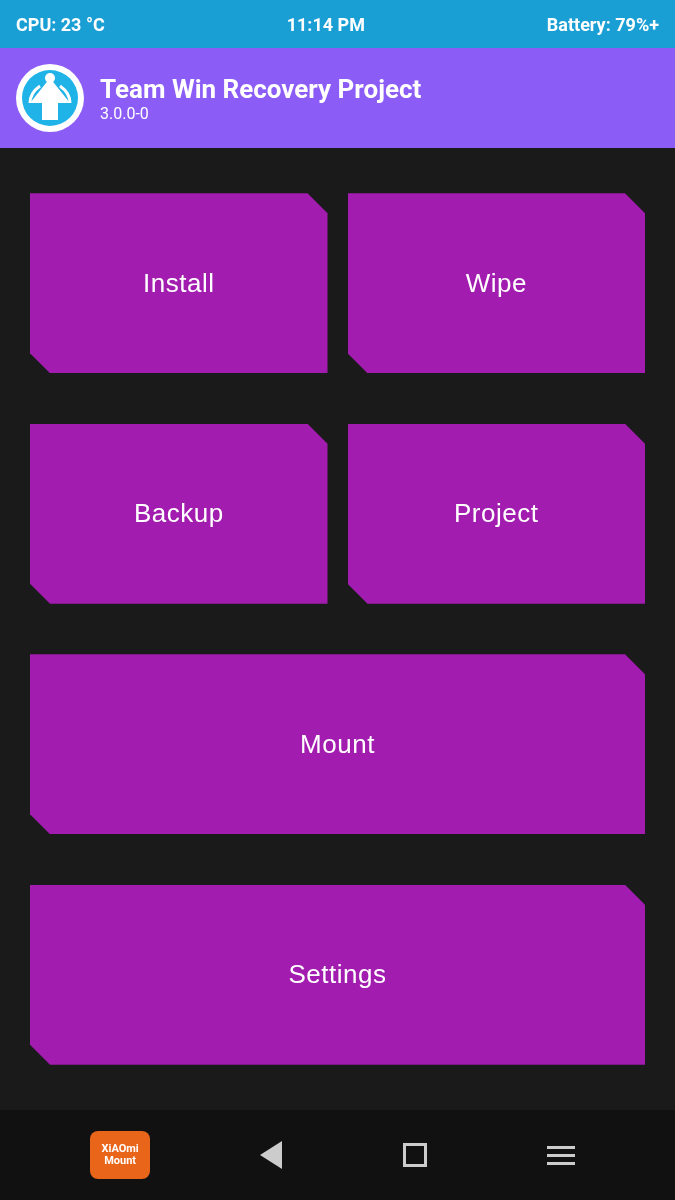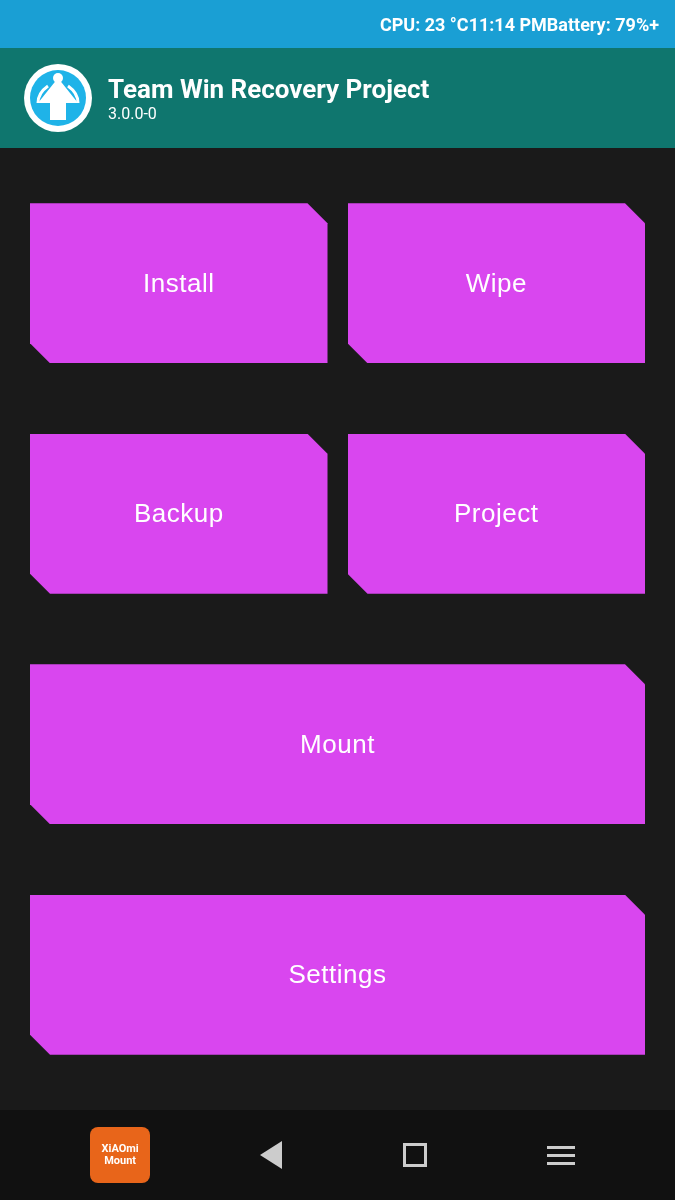--- a/index.html
+++ b/index.html
@@ -15,38 +15,38 @@
       font-family: 'Roboto', Arial, sans-serif;
       overflow: hidden;
       display: flex;
       flex-direction: column;
     }
 
     
     #status-bar {
       background-color: #1a9fd4;
       display: flex;
-      justify-content: flex-end;
+      justify-content: space-between;
       align-items: center;
       padding: 8px 16px;
       height: 48px;
     }
 
     .status-text {
       color: white;
       font-size: 18px;
       font-weight: bold;
     }
 
     
     #header {
-      background-color: #0f766e;
-      display: flex;
-      align-items: center;
-      padding: 12px 24px;
+      background-color: #8b5cf6;
+      display: flex;
+      align-items: center;
+      padding: 12px 16px;
       height: 100px;
     }
 
     #app-logo {
       width: 68px;
       height: 68px;
       background-color: white;
       border-radius: 50%;
       display: flex;
       align-items: center;
@@ -90,22 +90,22 @@
 
     .button-row {
       display: flex;
       justify-content: space-between;
       width: 100%;
       gap: 20px;
     }
 
     .main-button {
       flex: 1;
-      height: 160px;
-      background-color: #d946ef;
+      height: 180px;
+      background-color: #a21caf;
       border: none;
       cursor: pointer;
       display: flex;
       align-items: center;
       justify-content: center;
       position: relative;
       clip-path: polygon(0 0, calc(100% - 20px) 0, 100% 20px, 100% 100%, calc(100% - 20px) 100%, 20px 100%, 0 calc(100% - 20px), 0 0);
     }
 
     .button-label {
@@ -134,21 +134,21 @@
       justify-content: center;
       padding: 10px;
     }
 
     #xiaomi-badge {
       display: flex;
       flex-direction: column;
       align-items: center;
       justify-content: center;
       width: 60px;
-      height: 56px;
+      height: 48px;
       background-color: #e8651a;
       border-radius: 8px;
     }
 
     .xiaomi-text {
       color: white;
       font-size: 11px;
       font-weight: bold;
       line-height: 1.1;
     }

